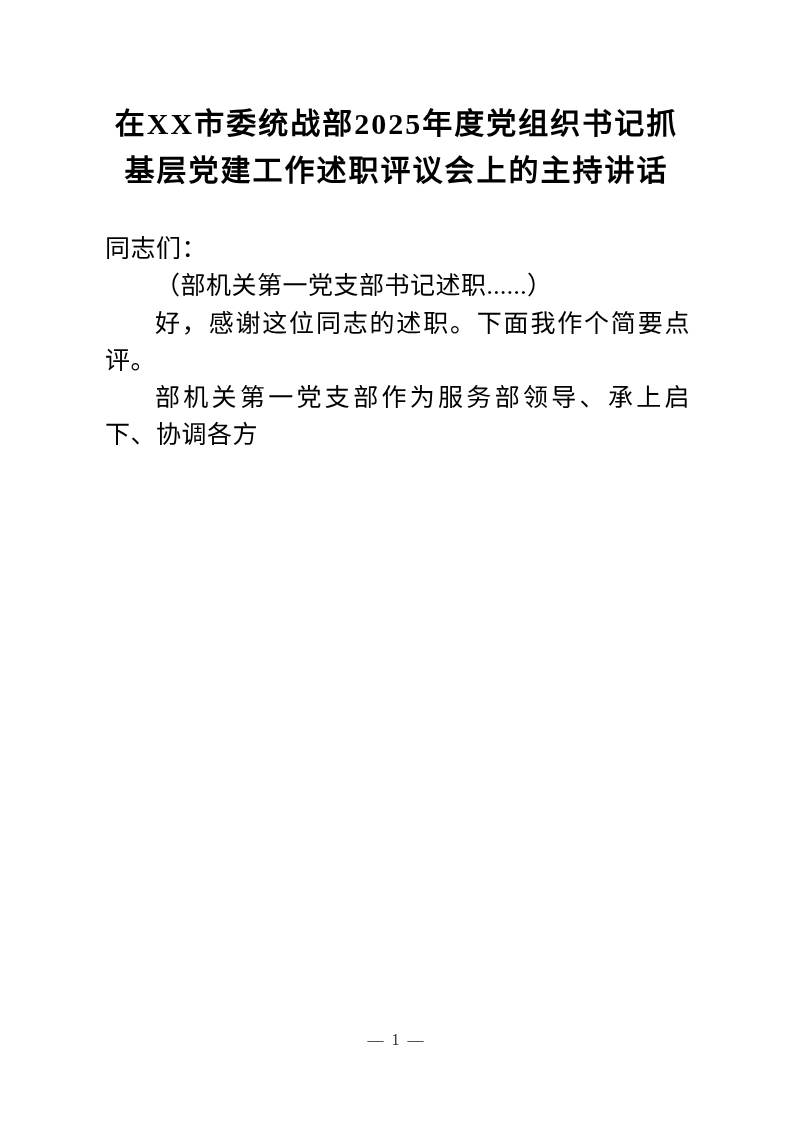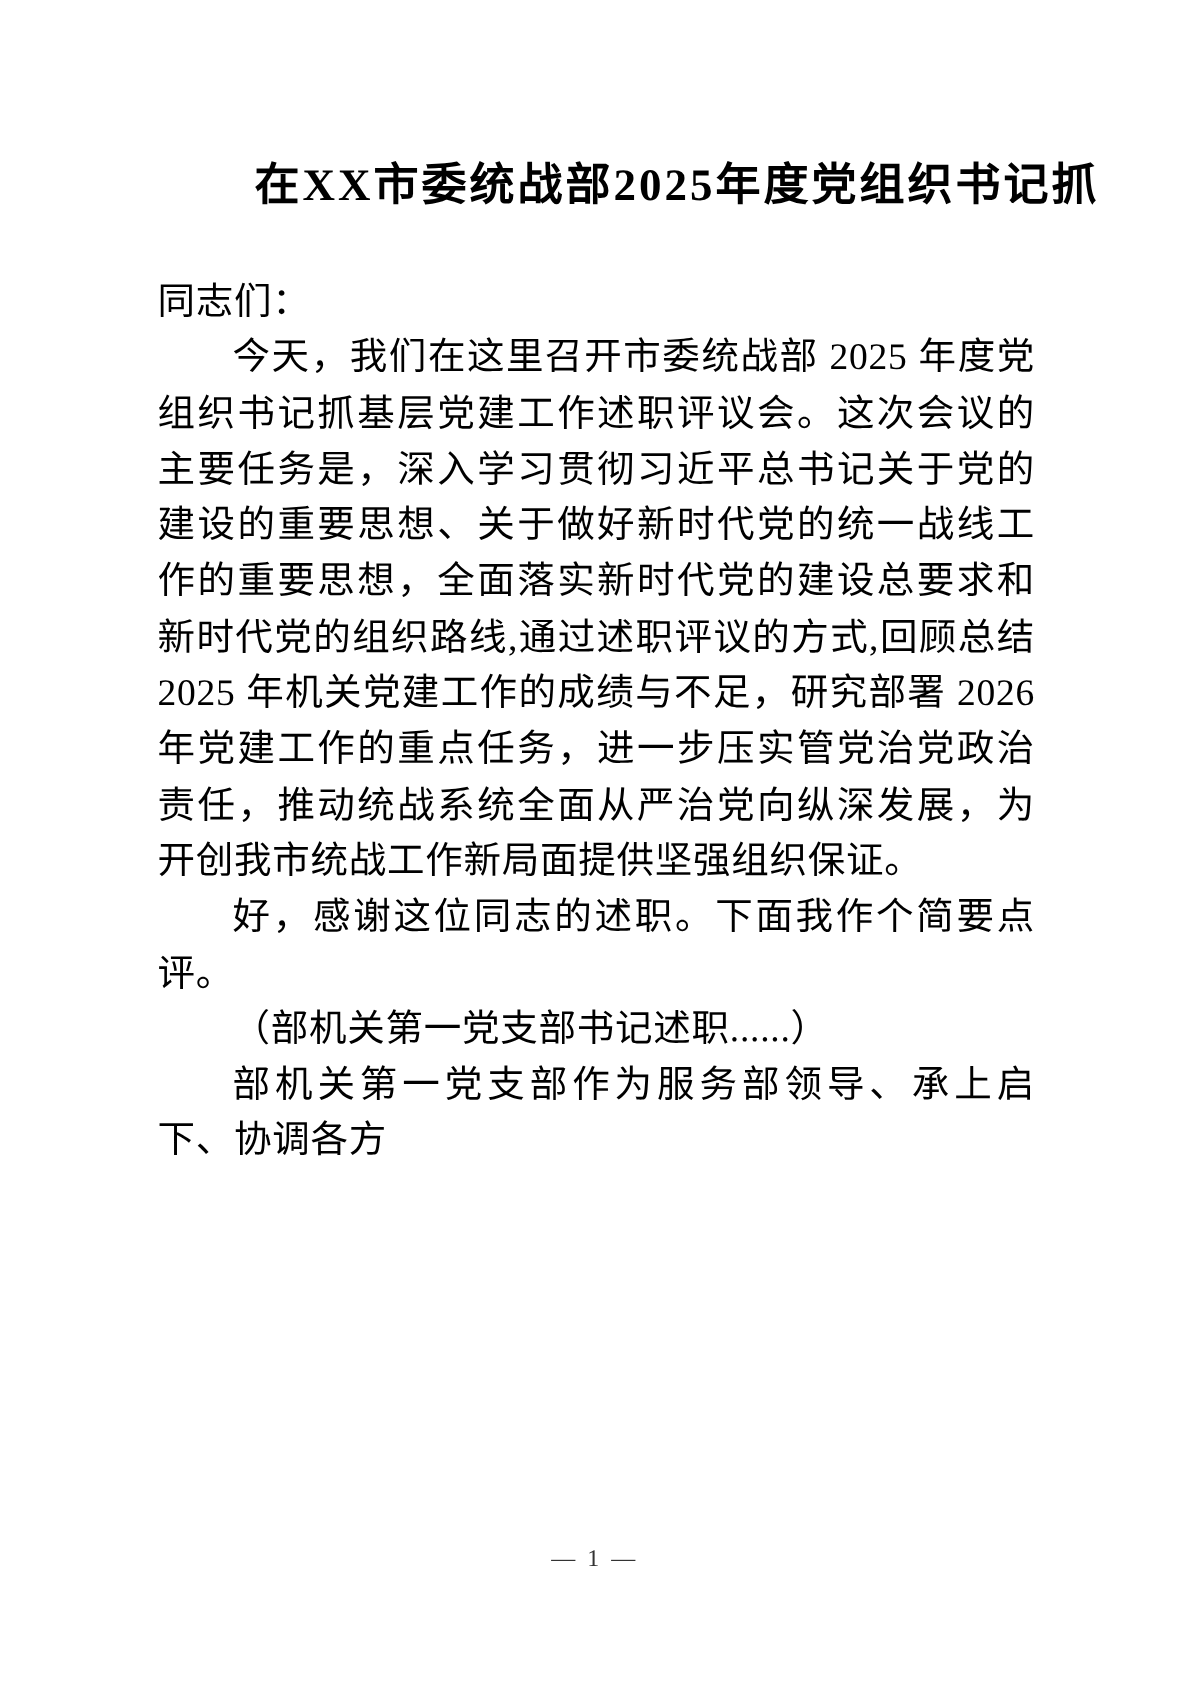--- a/index.html
+++ b/index.html
@@ -12,21 +12,21 @@
     width: 793px;
     height: 1122px;
     background: #ffffff;
     color: #000000;
     overflow: hidden;
     font-family: "Liberation Serif", "DejaVu Serif", serif;
   }
   .doc-title {
     margin: 0;
     padding: 100px 60px 0 60px;
-    text-align: right;
+    text-align: center;
     font-size: 30px;
     font-weight: bold;
     line-height: 47px;
     letter-spacing: 2px;
   }
   .title-line {
     display: block;
     white-space: nowrap;
   }
   .doc-body {
@@ -58,25 +58,25 @@
     color: #333333;
   }
 </style>
 </head>
 <body>
 
 <div class="page">
 
   <h1 class="doc-title">
     <span class="title-line">在XX市委统战部2025年度党组织书记抓</span>
+    <span class="title-line">基层党建工作述职评议会上的主持讲话</span>
   </h1>
 
   <div class="doc-body">
     <p class="salutation">同志们：</p>
-    <p class="para">今天，我们在这里召开市委统战部 2025 年度党组织书记抓基层党建工作述职评议会。这次会议的主要任务是，深入学习贯彻习近平总书记关于党的建设的重要思想、关于做好新时代党的统一战线工作的重要思想，全面落实新时代党的建设总要求和新时代党的组织路线,通过述职评议的方式,回顾总结 2025 年机关党建工作的成绩与不足，研究部署 2026 年党建工作的重点任务，进一步压实管党治党政治责任，推动统战系统全面从严治党向纵深发展，为开创我市统战工作新局面提供坚强组织保证。</p>
+    <p class="para">（部机关第一党支部书记述职......）</p>
     <p class="para">好，感谢这位同志的述职。下面我作个简要点评。</p>
-    <p class="para">（部机关第一党支部书记述职......）</p>
     <p class="para">部机关第一党支部作为服务部领导、承上启下、协调各方</p>
   </div>
 
   <div class="page-footer">— 1 —</div>
 
 </div>
 
 </body></html>

